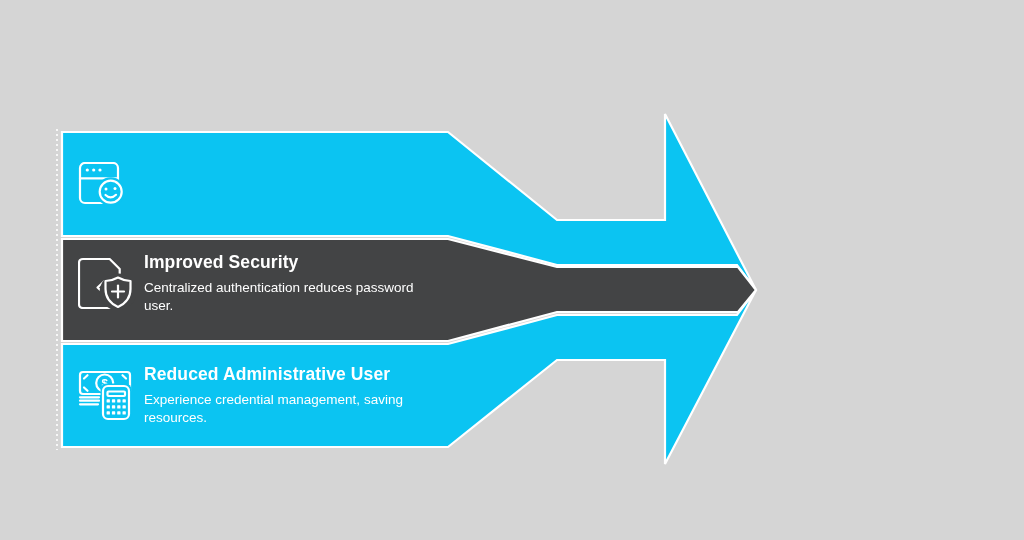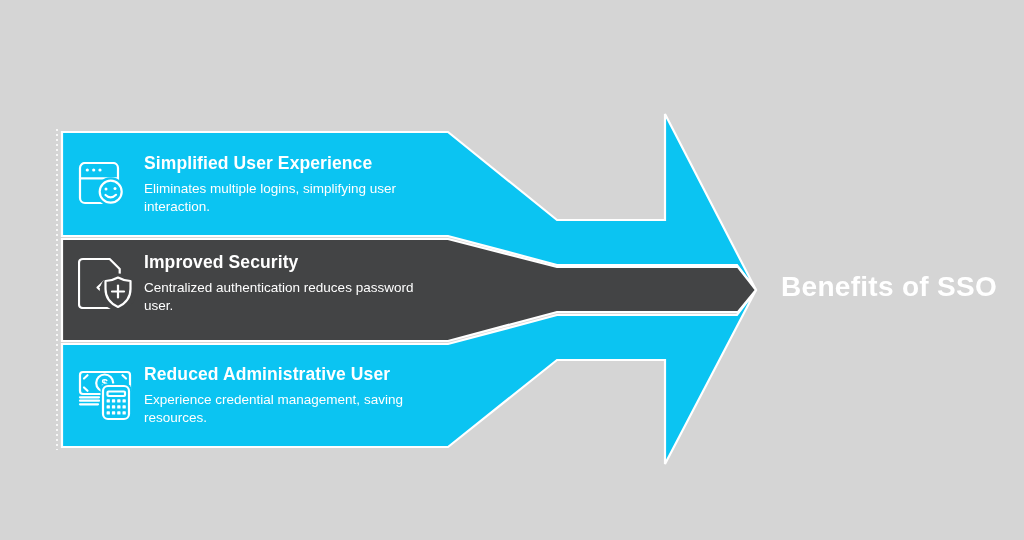--- a/index.html
+++ b/index.html
@@ -50,24 +50,20 @@
         <circle class="ic-fill" cx="9.3" cy="8" r="1.6"></circle>
         <circle class="ic-fill" cx="15.7" cy="8" r="1.6"></circle>
         <circle class="ic-fill" cx="22" cy="8" r="1.6"></circle>
         <circle cx="32.7" cy="29.7" r="14.5" fill="#0bc4f2"></circle>
         <circle class="ic" cx="32.7" cy="29.7" r="11"></circle>
         <circle class="ic-fill" cx="28" cy="27" r="1.5"></circle>
         <circle class="ic-fill" cx="37" cy="26.5" r="1.5"></circle>
         <path class="ic" d="M 27.5,33 Q 32.7,38 38,32.8"></path>
       </svg>
     </div>
-    <div class="band-text">
-      <div class="band-title">Simplified User Experience</div>
-      <div class="band-desc">Eliminates multiple logins, simplifying user interaction.</div>
-    </div>
   </div>
 
   <div class="band-row" style="top:239px;height:88px;">
     <div class="icon-box">
       <svg width="58" height="52" viewBox="0 0 58 52">
         <path class="ic" d="M 31.7,2 L 41.7,12 L 41.7,47 Q 41.7,51 37.7,51 L 5,51 Q 1,51 1,47 L 1,6 Q 1,2 5,2 Z"></path>
         <path class="ic" d="M 26,24.5 L 19.5,30.5 L 26,36.5"></path>
         <path class="ic" d="M 28.5,24 L 34.5,35.5"></path>
         <circle cx="40" cy="35" r="18.5" fill="#434445"></circle>
         <path class="ic" d="M 40,20.5 C 44.5,23 48.5,24 52.5,24 L 52.5,32 C 52.5,41.5 47.5,46.5 40,50 C 32.5,46.5 27.5,41.5 27.5,32 L 27.5,24 C 31.5,24 35.5,23 40,20.5 Z"></path>
@@ -111,15 +107,14 @@
             <rect x="44.5" y="41.3" width="3.3" height="3.3" rx="0.6"></rect>
         </g>
       </svg>
     </div>
     <div class="band-text">
       <div class="band-title">Reduced Administrative User</div>
       <div class="band-desc">Experience credential management, saving resources.</div>
     </div>
   </div>
 
-  <div class="headline">Benefits of SSO</div>
 
 </div>
 
 </body></html>

